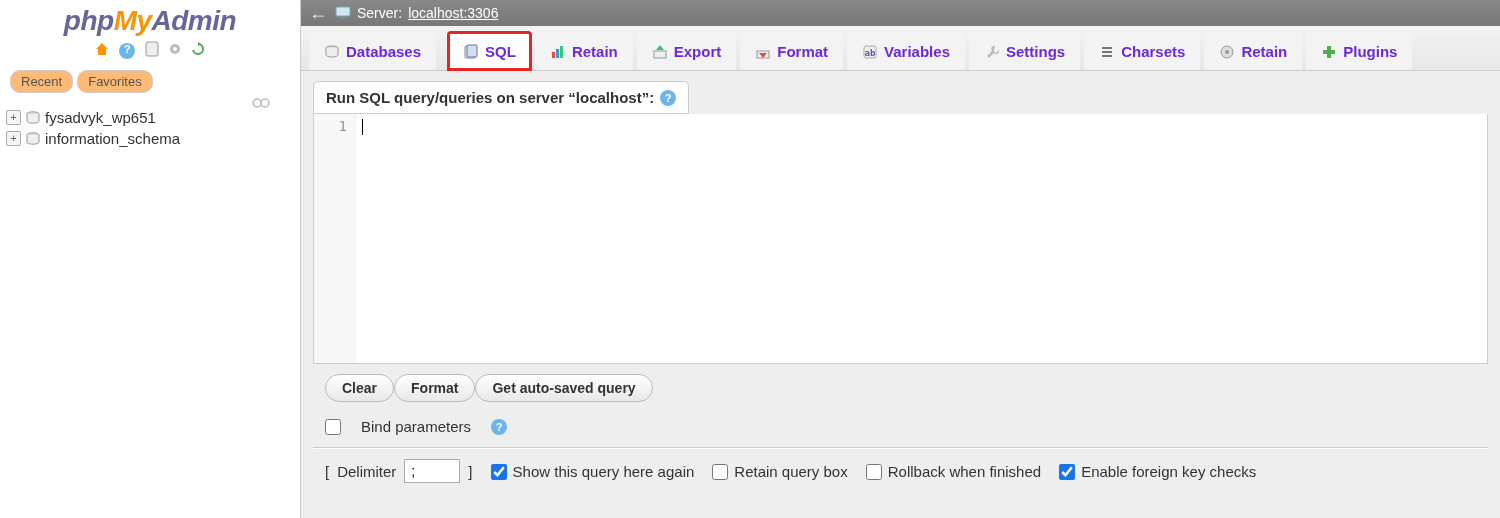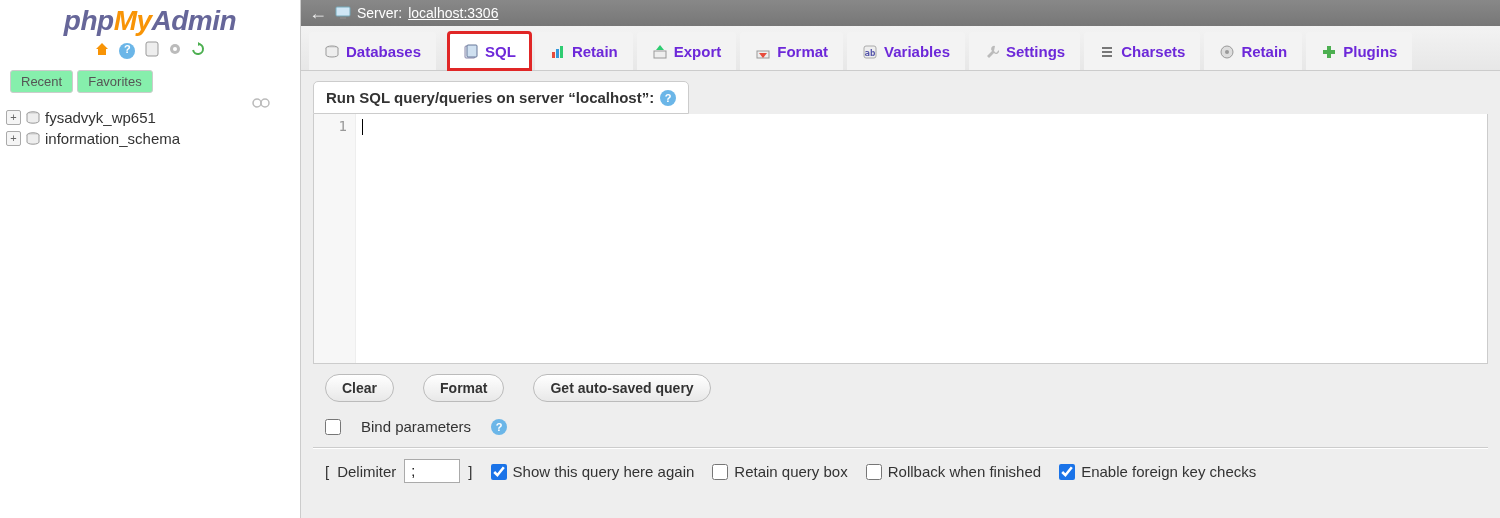--- a/index.html
+++ b/index.html
@@ -41,23 +41,23 @@
   }
   .toolbar-icons span { margin: 0 2px; display: inline-block; vertical-align: middle; }
   .recent-fav {
     display: flex;
     gap: 4px;
     padding: 4px 10px;
     align-items: center;
     position: relative;
   }
   .rf-btn {
-    background: #86efac;
+    background: #fdba74;
     border: 1px solid #ccc;
-    border-radius: 3px;
+    border-radius: 10px;
     padding: 3px 10px;
     font-size: 13px;
     color: #555;
     cursor: pointer;
   }
   .link-ico {
     position: absolute;
     right: 30px;
     top: 30px;
     color: #aaa;
@@ -189,21 +189,21 @@
   .cursor-blink {
     display: inline-block;
     width: 1px; height: 16px;
     background: #000;
     vertical-align: middle;
   }
   .btn-row {
     background: #eee;
     padding: 10px 12px;
     display: flex;
-    gap: 29px;
+    gap: 0;
   }
   .btn {
     background: linear-gradient(#fff, #e8e8e8);
     border: 1px solid #bbb;
     border-radius: 14px;
     padding: 5px 16px;
     font-size: 14px;
     font-weight: bold;
     color: #333;
     cursor: pointer;

